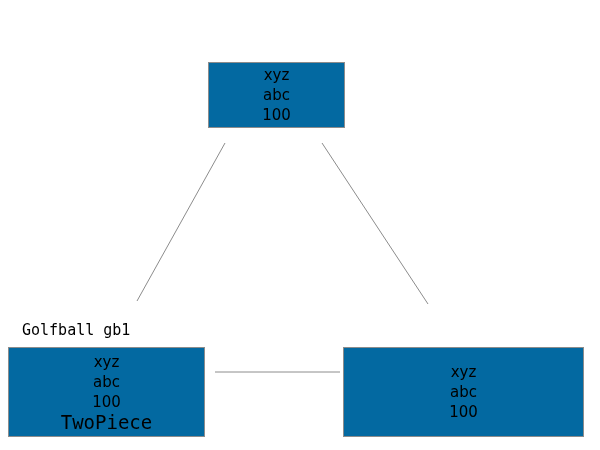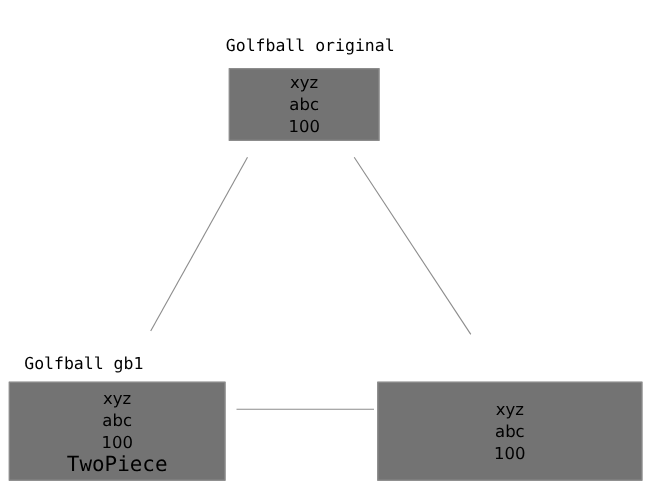--- a/index.html
+++ b/index.html
@@ -43,21 +43,21 @@
     color: #000000;
   }
   .obj-label.centered {
     text-align: center;
   }
 
   
   .obj-box {
     position: absolute;
     box-sizing: border-box;
-    background: #737373;
+    background: #0369a1;
     border: 1px solid #8c8c8c;
     display: flex;
     flex-direction: column;
     justify-content: center;
   }
   .attr {
     font-family: "DejaVu Sans", sans-serif;
     font-size: 15px;
     line-height: 20px;
     text-align: center;
@@ -83,21 +83,20 @@
 <body>
 
 <div id="canvas">
 
   <svg id="links" viewBox="0 0 600 450" width="600" height="450" xmlns="http://www.w3.org/2000/svg">
     <line x1="225" y1="143" x2="137" y2="301" stroke="#8c8c8c" stroke-width="1"></line>
     <line x1="322" y1="143" x2="428" y2="304" stroke="#8c8c8c" stroke-width="1"></line>
     <line x1="215" y1="372" x2="340" y2="372" stroke="#8c8c8c" stroke-width="1"></line>
   </svg>
 
-  <div class="obj-label centered" id="label-root">Golfball original</div>
 
   <div class="obj-box" id="box-root">
     <div class="attr">xyz</div>
     <div class="attr">abc</div>
     <div class="attr">100</div>
   </div>
 
   <div class="obj-label" id="label-gb1">Golfball gb1</div>
 
   <div class="obj-box" id="box-gb1">

